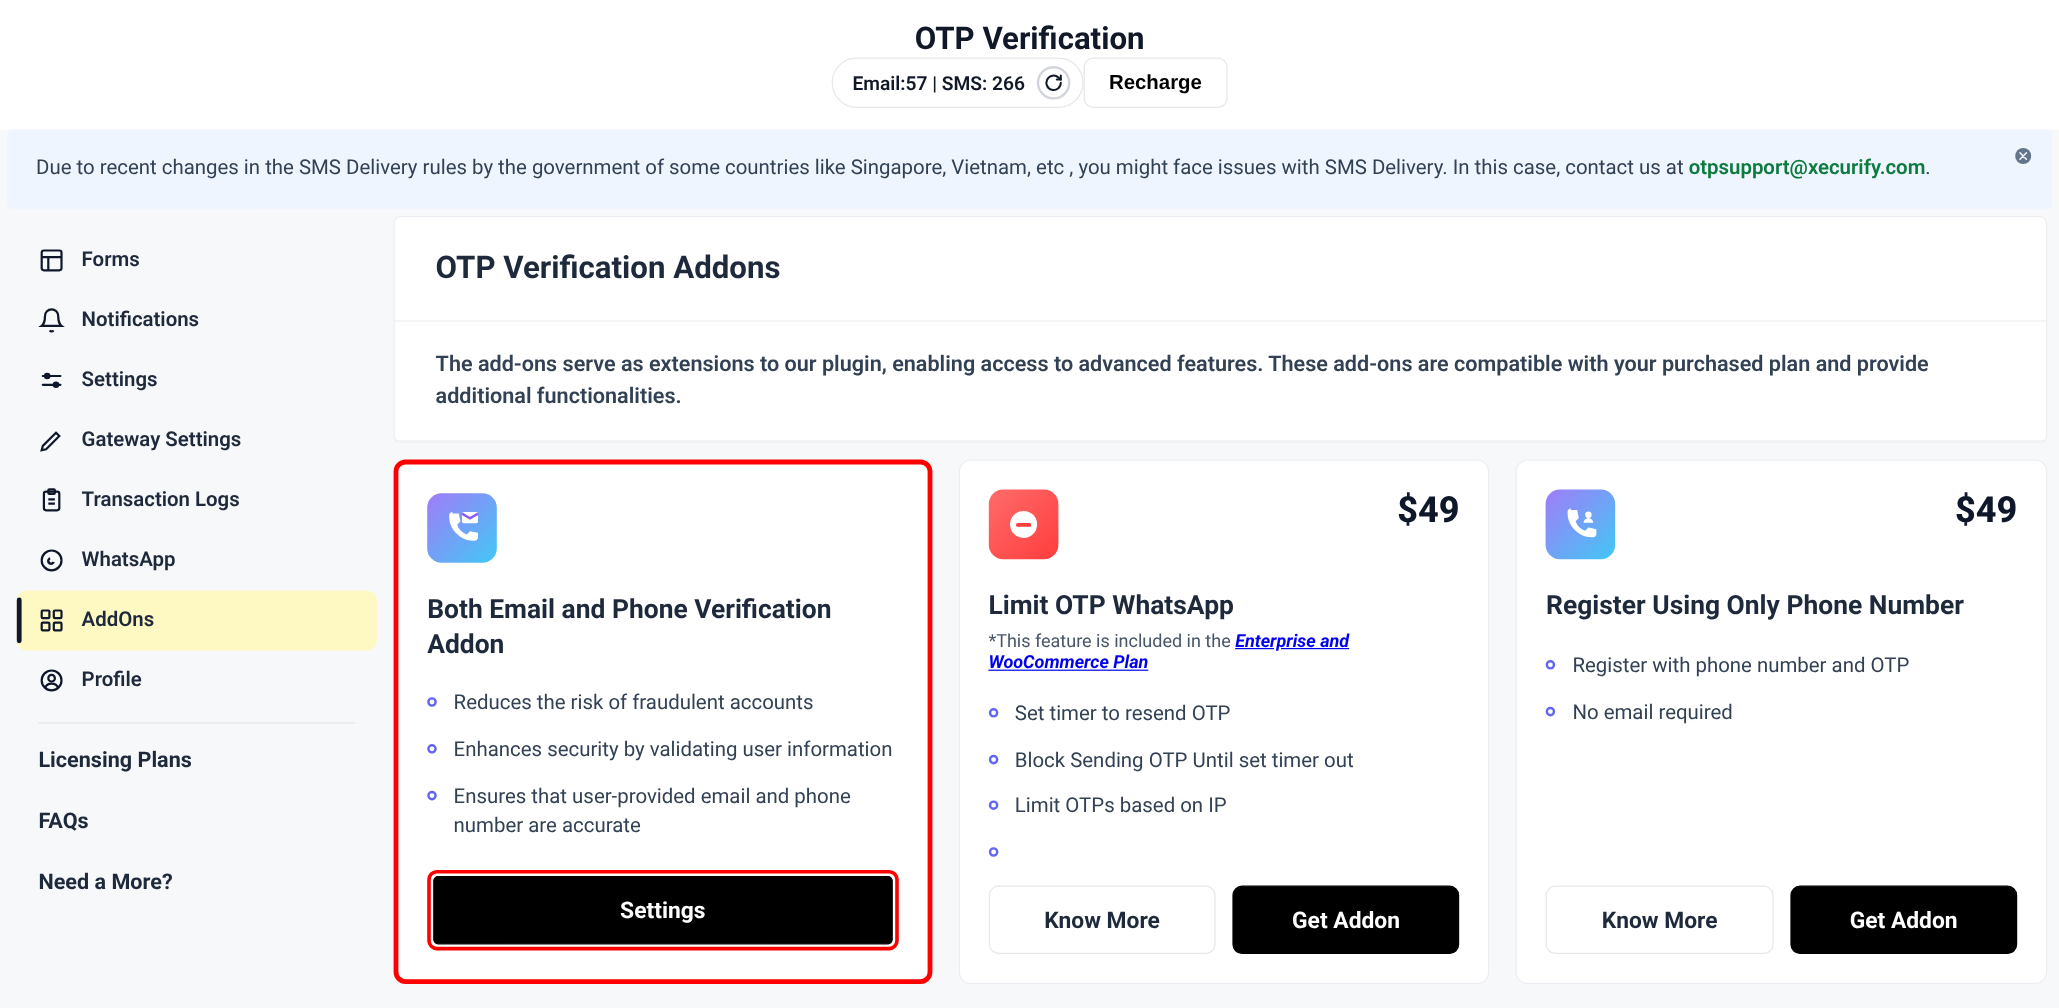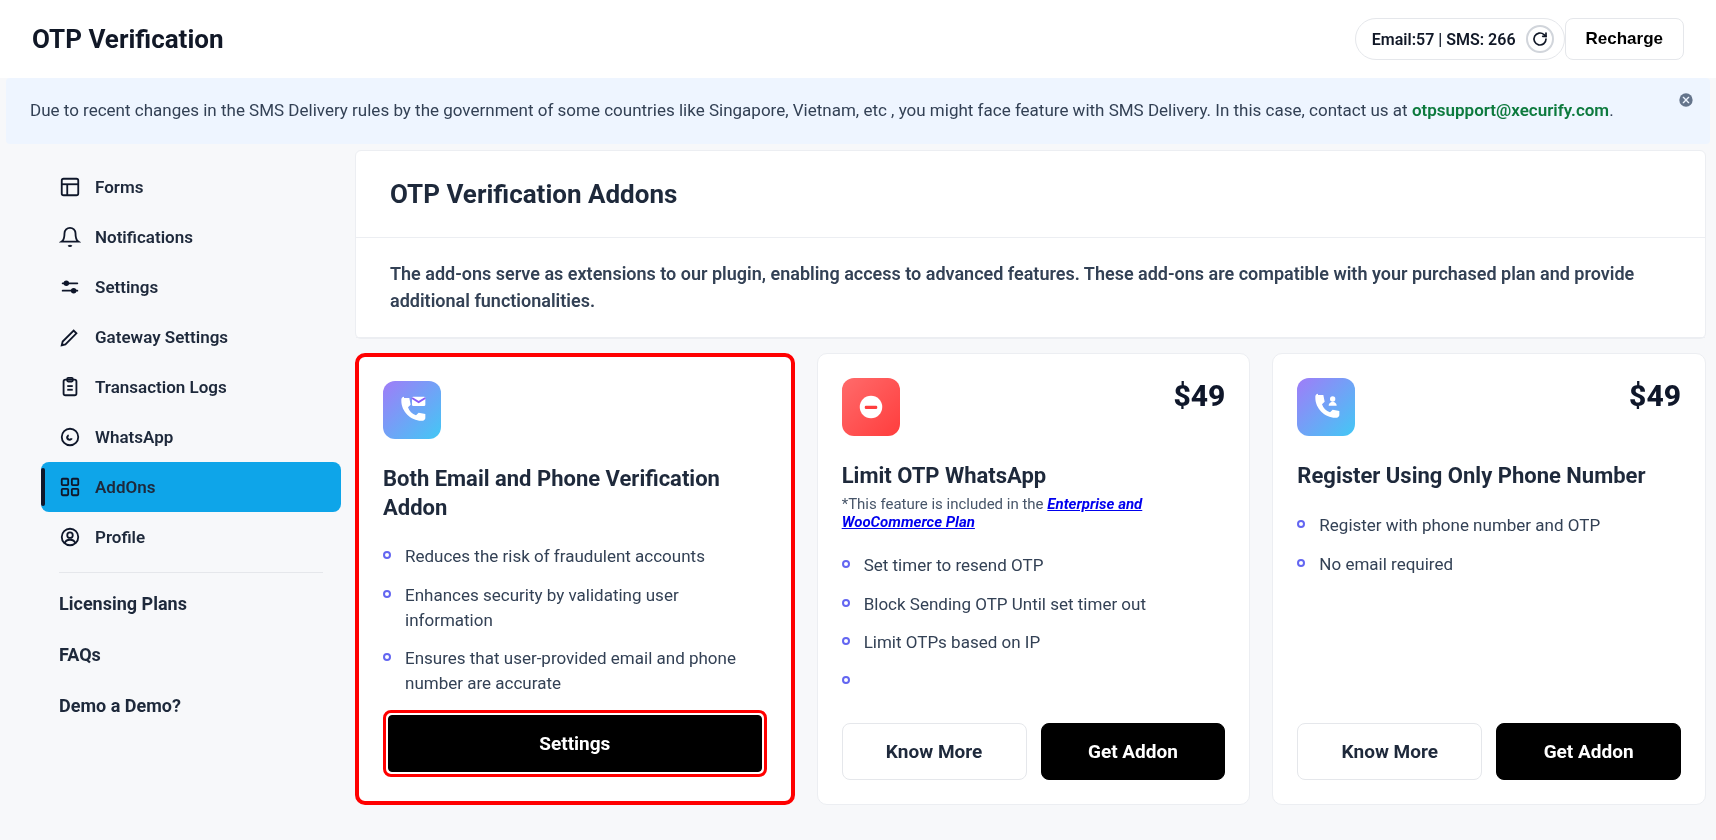--- a/index.html
+++ b/index.html
@@ -1,29 +1,29 @@
 <!DOCTYPE html>
 <html><head>
 <meta charset="utf-8">
 <style>
 * { box-sizing: border-box; margin: 0; padding: 0; }
 body { font-family: -apple-system, BlinkMacSystemFont, "Segoe UI", Roboto, sans-serif; background: #f7f8fa; color: #1e293b; width: 1716px; }
-.topbar { display: flex; align-items: center; justify-content: space-between; padding: 18px 32px; background: #fff; }
+.topbar { display: flex; align-items: center; justify-content: space-between; padding: 18px 32px; background: #fff; flex-direction: column; }
 .page-title { font-size: 26px; font-weight: 700; color: #111827; }
 .top-right { display: flex; align-items: center; }
 .credits-pill { display: flex; align-items: center; gap: 10px; border: 1px solid #e5e7eb; border-radius: 24px; padding: 6px 10px 6px 16px; font-size: 16px; font-weight: 600; color: #111827; }
 .refresh-circle { width: 28px; height: 28px; border-radius: 50%; border: 2px solid #d1d5db; display: flex; align-items: center; justify-content: center; cursor: pointer; }
 .recharge-btn { border: 1px solid #e5e7eb; background: #fff; border-radius: 8px; padding: 10px 20px; font-size: 17px; font-weight: 700; cursor: pointer; }
 .alert-box { background: #eef5ff; margin: 0 6px; padding: 20px 24px; border-radius: 4px; position: relative; font-size: 17px; line-height: 1.5; color: #334155; }
 .alert-box .link { color: #0d7a3e; font-weight: 600; text-decoration: none; }
 .alert-close { position: absolute; right: 16px; top: 14px; color: #64748b; cursor: pointer; font-size: 18px; }
 .main-wrap { display: flex; align-items: flex-start; gap: 0; }
-.sidebar { width: 328px; padding: 18px 14px; margin-left: 27px; }
+.sidebar { width: 328px; padding: 18px 14px; }
 .sidebar-item { display: flex; align-items: center; gap: 14px; padding: 14px 18px; border-radius: 8px; font-size: 17px; font-weight: 600; color: #1e293b; cursor: pointer; }
-.sidebar-item.active { background: #0ea5e9; position: relative; align-items: center; }
+.sidebar-item.active { background: #fef9c3; position: relative; align-items: center; }
 .sidebar-item.active::before { content: ""; position: absolute; left: 0; top: 6px; bottom: 6px; width: 4px; background: #0f172a; border-radius: 2px; }
 .side-icon { width: 22px; height: 22px; display: flex; align-items: center; justify-content: center; color: #0f172a; flex-shrink: 0; }
 .side-divider { height: 1px; background: #e5e7eb; margin: 10px 18px; }
 .side-link { padding: 10px 18px; font-size: 18px; font-weight: 700; color: #1e293b; cursor: pointer; margin-top: 10px; }
 .content { flex: 1; padding: 0 10px 0 0; }
 .panel { background: #fff; border: 1px solid #eceef2; border-radius: 6px; margin-top: 6px; }
 .panel-head { padding: 28px 34px; font-size: 26px; font-weight: 700; color: #1e293b; border-bottom: 1px solid #eceef2; }
 .panel-desc { padding: 22px 34px; font-size: 18px; font-weight: 600; color: #334155; line-height: 1.55; border-bottom: 1px solid #eceef2; }
 .cards-row { display: flex; gap: 22px; padding: 0; margin-top: 14px; }
 .card { flex: 1; background: #fff; border: 1px solid #eceef2; border-radius: 10px; padding: 24px; display: flex; flex-direction: column; min-height: 416px; }
@@ -61,21 +61,21 @@
             <path d="M21 12a9 9 0 1 1-3-6.7L21 8"></path>
             <path d="M21 3v5h-5"></path>
           </svg>
       </span>
     </div>
     <button class="recharge-btn">Recharge</button>
   </div>
 </div>
 
 <div class="alert-box">
-  <span>Due to recent changes in the SMS Delivery rules by the government of some countries like Singapore, Vietnam, etc , you might face feature with SMS Delivery. In this case, contact us at </span><a href="#" class="link">otpsupport@xecurify.com</a><span>.</span>
+  <span>Due to recent changes in the SMS Delivery rules by the government of some countries like Singapore, Vietnam, etc , you might face issues with SMS Delivery. In this case, contact us at </span><a href="#" class="link">otpsupport@xecurify.com</a><span>.</span>
   <span class="alert-close">
     <svg width="16" height="16" viewBox="0 0 24 24">
         <circle cx="12" cy="12" r="10" fill="#64748b"></circle>
         <path d="M8 8l8 8M16 8l-8 8" stroke="#eef5ff" stroke-width="2" stroke-linecap="round"></path>
       </svg>
   </span>
 </div>
 
 <div class="main-wrap">
   <div class="sidebar">
@@ -154,21 +154,21 @@
             <circle cx="12" cy="12" r="9"></circle>
             <circle cx="12" cy="10" r="3"></circle>
             <path d="M6 19c1-3 4-4 6-4s5 1 6 4"></path>
           </svg>
         </span>
       <span>Profile</span>
     </div>
     <div class="side-divider"></div>
     <div class="side-link">Licensing Plans</div>
     <div class="side-link">FAQs</div>
-    <div class="side-link">Demo a Demo?</div>
+    <div class="side-link">Need a More?</div>
   </div>
 
   <div class="content">
     <div class="panel">
       <div class="panel-head">OTP Verification Addons</div>
       <div class="panel-desc">The add-ons serve as extensions to our plugin, enabling access to advanced features. These add-ons are compatible with your purchased plan and provide additional functionalities.</div>
     </div>
 
     <div class="cards-row">
 

